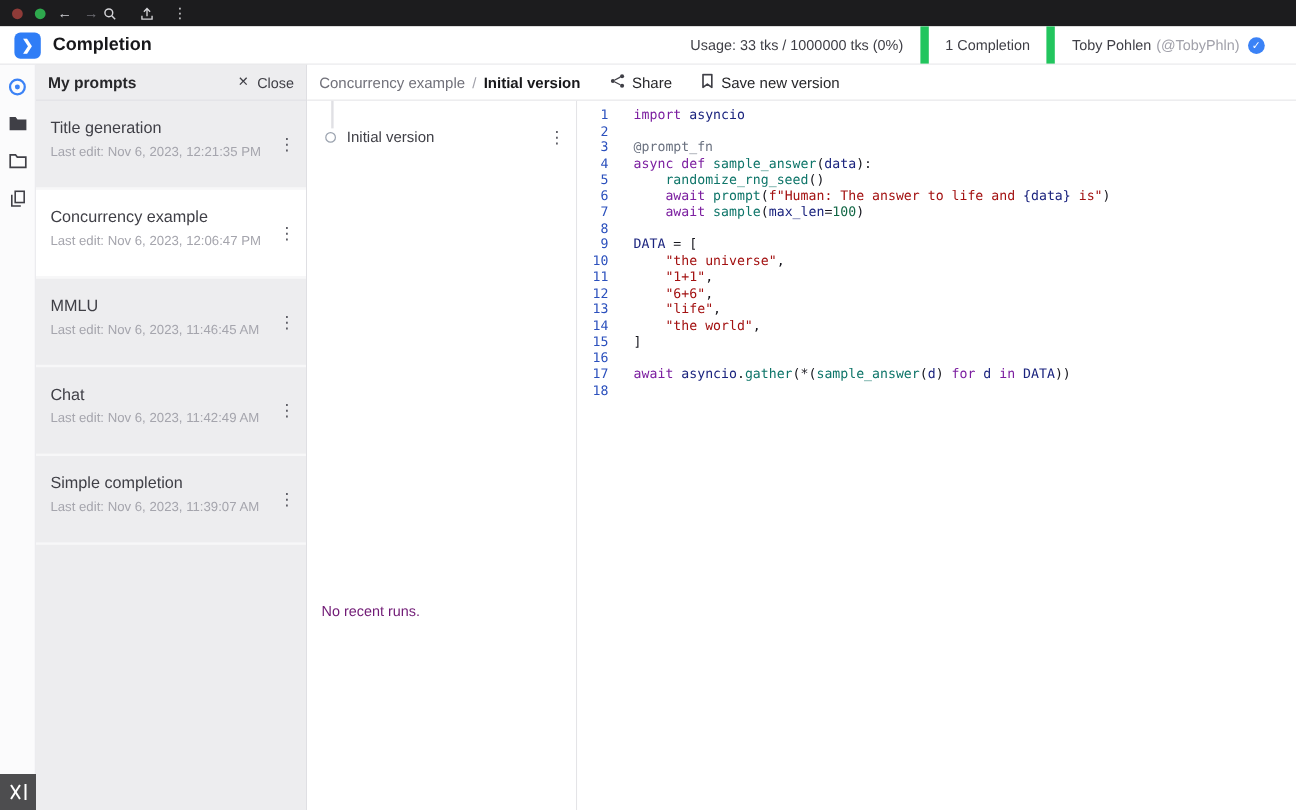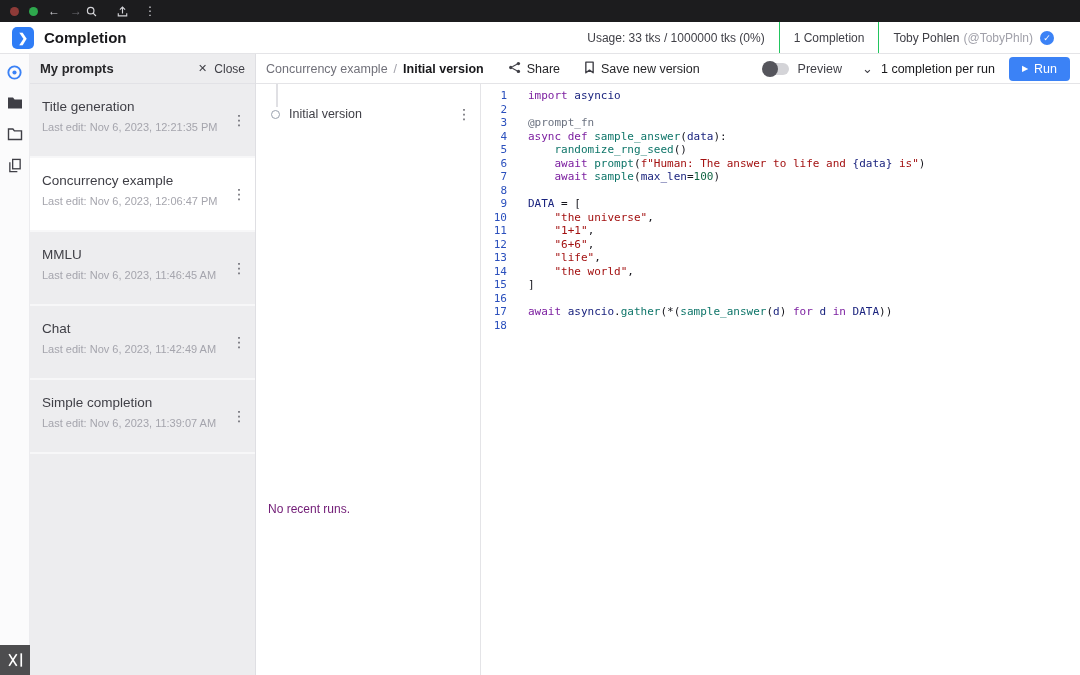--- a/index.html
+++ b/index.html
@@ -17,21 +17,21 @@
   .bb-arrow.dim { color:#6e6e74; }
   .bb-title { flex:1; text-align:center; font-size:10.5px; color:#d4d4d8; white-space:nowrap; overflow:hidden; }
   .bb-right { display:flex; align-items:center; gap:13px; }
   .bb-kebab { font-size:12px; color:#d4d4d8; cursor:pointer; }
 
   
   .app-header { height:32px; flex:0 0 32px; background:#fff; border-bottom:1px solid #e4e4e7; display:flex; align-items:center; padding:0 12px; }
   .logo { width:22px; height:22px; border-radius:5px; background:#2f7df6; color:#fff; display:flex; align-items:center; justify-content:center; font-size:12px; font-weight:700; cursor:pointer; }
   .app-title { margin-left:10px; font-size:15px; font-weight:700; color:#18181b; }
   .ah-right { margin-left:auto; display:flex; align-items:center; font-size:12px; color:#3f3f46; height:100%; }
-  .ah-group { display:flex; align-items:center; padding:0 14px; height:100%; border-left:1px solid #22c55e; }
+  .ah-group { display:flex; align-items:center; padding:0 14px; height:100%; border-left:7px solid #22c55e; }
   .ah-group:first-child { border-left:none; }
   .user-handle { color:#a1a1aa; margin-left:4px; }
   .verified { width:14px; height:14px; border-radius:50%; background:#3b82f6; color:#fff; font-size:9px; display:inline-flex; align-items:center; justify-content:center; margin-left:7px; }
 
   
   .main { flex:1; display:flex; min-height:0; }
 
   .rail { width:30px; flex:0 0 30px; background:#fbfbfc; border-right:1px solid #ececef; display:flex; flex-direction:column; align-items:center; padding-top:9px; gap:13px; position:relative; }
   .rail-icon { width:18px; height:18px; display:flex; align-items:center; justify-content:center; cursor:pointer; }
   .xai-badge { position:absolute; left:0; bottom:0; width:30px; height:30px; background:#4d4d4f; display:flex; align-items:center; justify-content:center; }
@@ -229,32 +229,20 @@
           </span>
           <span>Share</span>
         </div>
         <div class="tb-btn">
           <span>
             <svg width="11" height="13" viewBox="0 0 12 14" fill="none">
                 <path d="M2 1.2h8v11.6L6 9.9l-4 2.9z" stroke="#3f3f46" stroke-width="1.5" stroke-linejoin="round"></path>
               </svg>
           </span>
           <span>Save new version</span>
-        </div>
-        <div class="tb-right">
-          <span class="toggle">
-              <span class="knob"></span>
-            </span>
-          <span class="preview-label">Preview</span>
-          <span class="chevron">⌄</span>
-          <span class="cpr-label">1 completion per run</span>
-          <button class="run-btn">
-            <span class="play">▶</span>
-            <span>Run</span>
-          </button>
         </div>
       </div>
 
       <div class="content-body">
 
         <div class="versions">
           <div class="version-top">
             <div class="timeline-line"></div>
             <div class="version-item">
               <span class="v-circle"></span>

